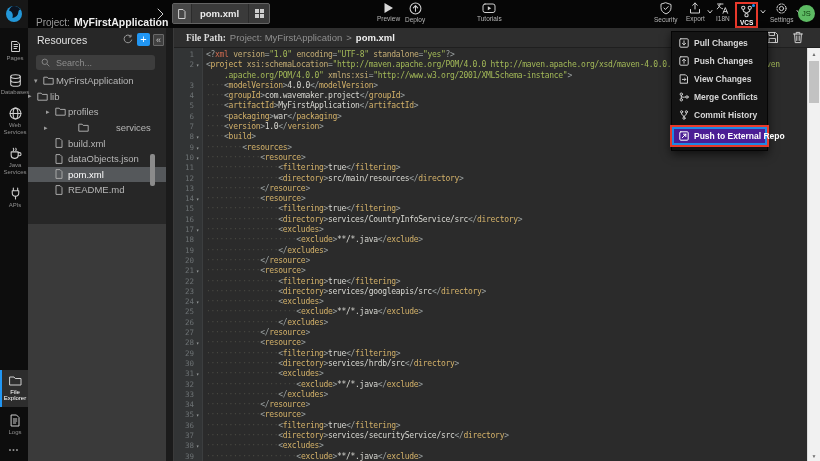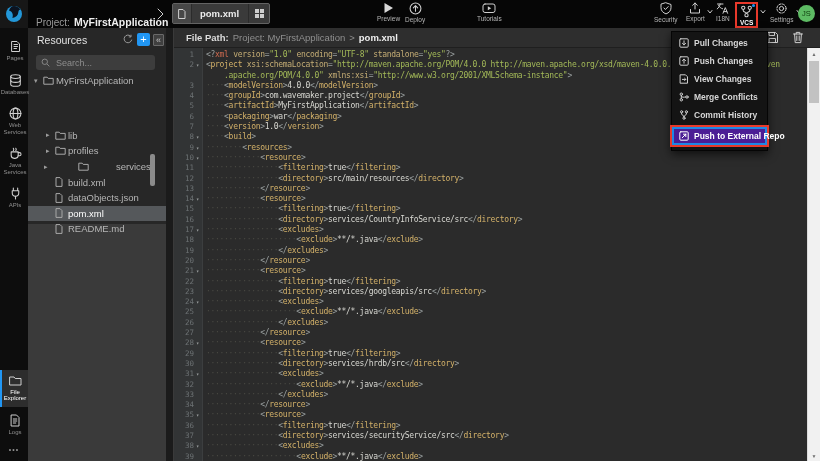--- a/index.html
+++ b/index.html
@@ -52,21 +52,21 @@
   .tree-arrow{width:9px;font-size:7px;color:#9c9c9c;flex:none;}
   .tree-icon{width:13px;flex:none;display:flex;align-items:center;}
   .tree-label{overflow:hidden;text-overflow:ellipsis;}
   .tree-scroll-thumb{position:absolute;left:122px;top:126px;width:5px;height:32px;background:#8b8b8b;border-radius:2px;}
 
   .divider{position:absolute;left:166px;top:28px;width:7px;bottom:0;background:#1b1b1b;z-index:3;}
 
   
   .editor{position:absolute;left:173px;top:28px;right:0;bottom:0;background:#2b2b2b;border-left:1px solid #3a3a3a;box-sizing:border-box;}
   .pathbar{position:absolute;left:0;right:0;top:0;height:20px;background:#2e2e2e;border-bottom:1px solid #1f1f1f;display:flex;align-items:center;padding:0 16px 0 12px;box-sizing:border-box;gap:4px;font-size:9.5px;}
-  .pb-label{color:#dcdcdc;font-weight:bold;}
+  .pb-label{color:#dcdcdc;font-weight:bold;font-family:Liberation Serif, serif;}
   .pb-crumb{color:#8f8f8f;}
   .pb-sep{color:#8f8f8f;}
   .pb-file{color:#efefef;font-weight:bold;}
   .pb-actions{margin-left:auto;display:flex;align-items:center;gap:13px;}
 
   .gutter-bg{position:absolute;left:0;top:20px;width:28px;bottom:0;background:#323435;border-right:1px solid #3c3e3f;}
   .code{position:absolute;left:0;right:13px;top:20px;bottom:0;overflow:hidden;
         font-family:"DejaVu Sans Mono",monospace;font-size:8px;letter-spacing:-0.3px;padding-top:2px;}
   .code-row{height:10.3px;line-height:10.3px;display:flex;white-space:pre;}
   .gutter{width:20px;flex:none;text-align:right;color:#6c7173;font-size:7.5px;letter-spacing:0;}
@@ -338,21 +338,21 @@
     <div class="file-tree">
         <div class="tree-row" style="padding-left: 6px;">
           <span class="tree-arrow">▾</span>
           <span class="tree-icon">
             <svg width="11" height="9" viewBox="0 0 11 9">
               <path d="M.8 1.2h3.4l1 1.2h5v5.8H.8z" fill="none" stroke="#a8a8a8"></path>
             </svg>
           </span>
           <span class="tree-label">MyFirstApplication</span>
         </div>
-        <div class="tree-row" style="padding-left: 18px; margin-top: 39px;">
+        <div class="tree-row" style="">
           <span class="tree-arrow">▸</span>
           <span class="tree-icon">
             <svg width="11" height="9" viewBox="0 0 11 9">
               <path d="M.8 1.2h3.4l1 1.2h5v5.8H.8z" fill="none" stroke="#a8a8a8"></path>
             </svg>
           </span>
           <span class="tree-label">lib</span>
         </div>
         <div class="tree-row" style="padding-left: 18px;">
           <span class="tree-arrow">▸</span>

